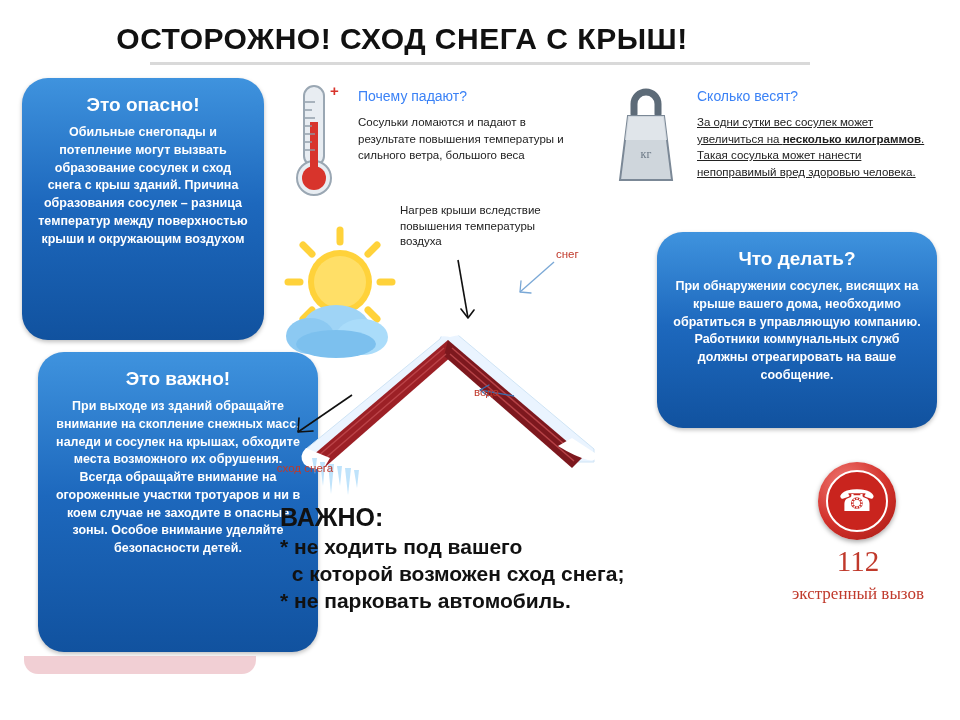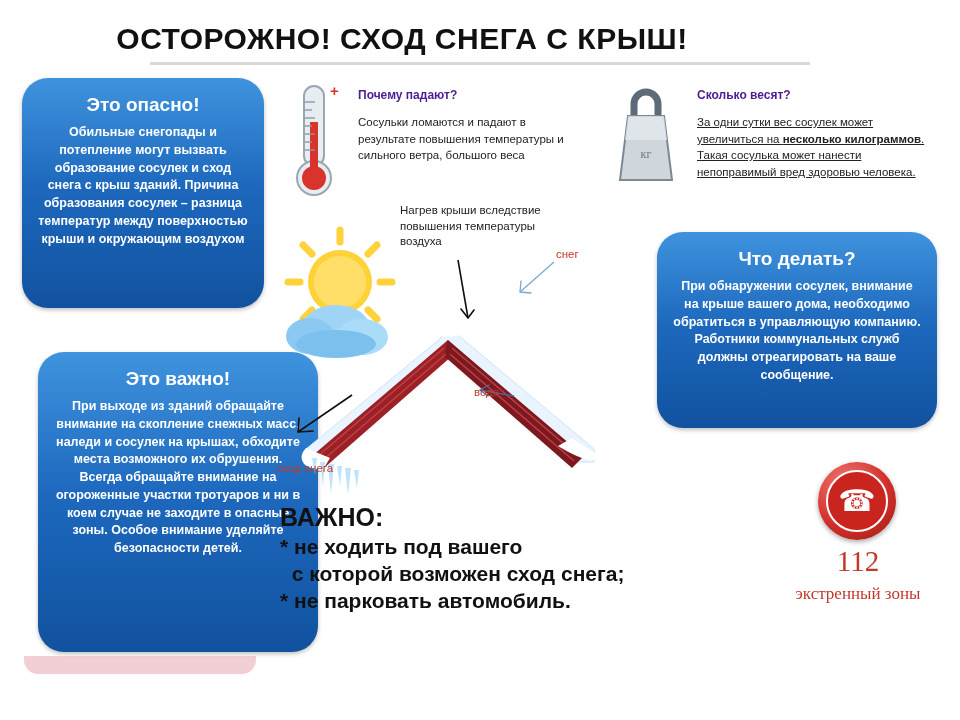--- a/index.html
+++ b/index.html
@@ -61,30 +61,30 @@
     color: #ffffff;
   }
   .panel p {
     margin: 0;
     font-size: 12.5px;
     font-weight: bold;
     line-height: 1.42;
     color: #ffffff;
   }
 
-  #panel-danger { left: 22px; top: 78px; width: 242px; height: 230px; }
+  #panel-danger { left: 22px; top: 78px; width: 242px; height: 262px; }
   #panel-important { left: 38px; top: 352px; width: 280px; height: 300px; }
   #panel-todo { left: 657px; top: 232px; width: 280px; height: 196px; }
 
   
   .red-head {
     position: absolute;
-    font-size: 12px;
-    font-weight: bold;
-    color: #4c1d95;
+    font-size: 14px;
+    font-weight: normal;
+    color: #3b82f6;
   }
   .small-text {
     position: absolute;
     font-size: 11.5px;
     line-height: 1.45;
     color: #222222;
   }
   .small-text b { font-weight: bold; }
 
   #why-head { left: 358px; top: 88px; }
@@ -234,21 +234,21 @@
     <p>Обильные снегопады и потепление могут вызвать образование сосулек и сход снега с крыш зданий. Причина образования сосулек – разница температур между поверхностью крыши и окружающим воздухом</p>
   </div>
 
   <div class="panel" id="panel-important">
     <h3>Это важно!</h3>
     <p>При выходе из зданий обращайте внимание на скопление снежных масс, наледи и сосулек на крышах, обходите места возможного их обрушения. Всегда обращайте внимание на огороженные участки тротуаров и ни в коем случае не заходите в опасные зоны. Особое внимание уделяйте безопасности детей.</p>
   </div>
 
   <div class="panel" id="panel-todo">
     <h3>Что делать?</h3>
-    <p>При обнаружении сосулек, внимание на крыше вашего дома, необходимо обратиться в управляющую компанию. Работники коммунальных служб должны отреагировать на ваше сообщение.</p>
+    <p>При обнаружении сосулек, висящих на крыше вашего дома, необходимо обратиться в управляющую компанию. Работники коммунальных служб должны отреагировать на ваше сообщение.</p>
   </div>
 
   <div class="scene">
     <svg width="400" height="320" viewBox="0 0 400 320">
 
       <g>
         <circle cx="78" cy="82" r="32" fill="#ffd23a"></circle>
         <g stroke="#ffd23a" stroke-width="7" stroke-linecap="round">
           <line x1="78" y1="30" x2="78" y2="42"></line>
           <line x1="78" y1="122" x2="78" y2="134"></line>
@@ -327,16 +327,16 @@
     <div class="vz-title">ВАЖНО:</div>
     <div class="vz-line">* не ходить под вашего</div>
     <div class="vz-line">  с которой возможен сход снега;</div>
     <div class="vz-line">* не парковать автомобиль.</div>
   </div>
 
   <div class="phone-badge">
     <div class="inner">☎</div>
   </div>
   <div id="num-112">112</div>
-  <div id="txt-112">экстренный зоны</div>
+  <div id="txt-112">экстренный вызов</div>
 
   <div class="bottom-strip"></div>
 </div>
 
 </body></html>

